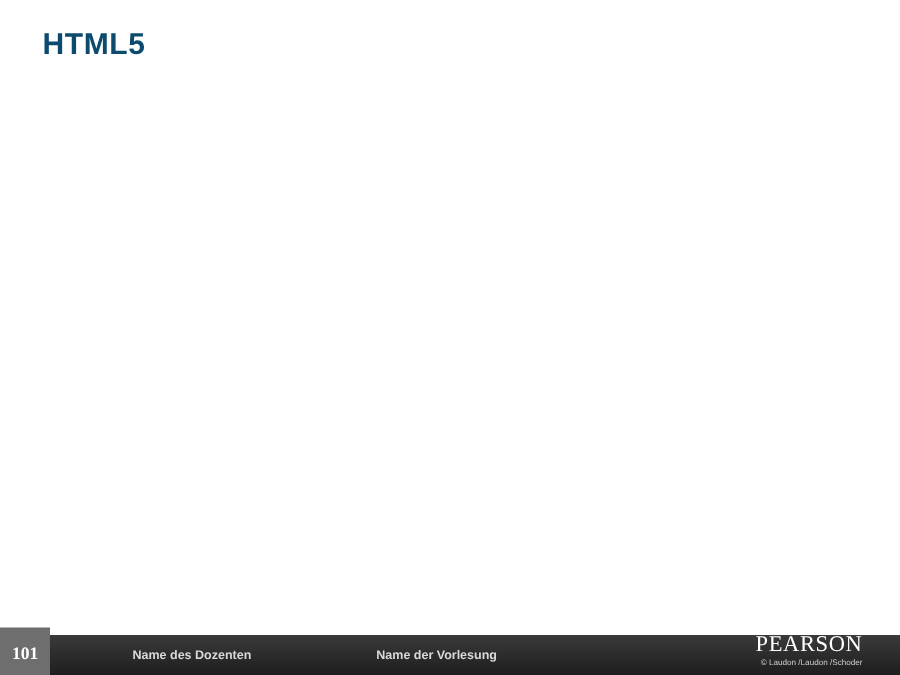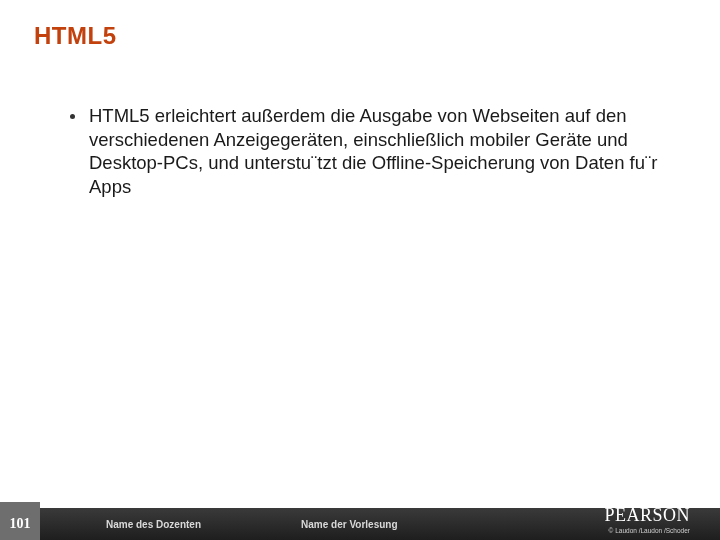--- a/index.html
+++ b/index.html
@@ -9,21 +9,21 @@
     height: 540px;
     position: relative;
     background: #fff;
   }
   .title {
     position: absolute;
     top: 22px;
     left: 34px;
     font-size: 24px;
     font-weight: 700;
-    color: #c2410c;
+    color: #0c4a6e;
     letter-spacing: 0.5px;
   }
   .body {
     position: absolute;
     top: 104px;
     left: 70px;
     right: 34px;
   }
   .bullet-row {
     display: flex;
@@ -95,24 +95,20 @@
   }
 </style>
 </head>
 <body>
 
 <div class="slide">
 
   <div class="title">HTML5</div>
 
   <div class="body">
-    <div class="bullet-row">
-      <div class="bullet-dot"></div>
-      <div class="bullet-text">HTML5 erleichtert außerdem die Ausgabe von Webseiten auf den verschiedenen Anzeigegeräten, einschließlich mobiler Geräte und Desktop-PCs, und unterstu¨tzt die Offline-Speicherung von Daten fu¨r Apps</div>
-    </div>
   </div>
 
   <div class="footer">
     <div class="page-badge">101</div>
     <div class="footer-text">Name des Dozenten</div>
     <div class="footer-text lecture">Name der Vorlesung</div>
     <div class="brand">
       <div class="brand-name">PEARSON</div>
       <div class="brand-sub">© Laudon /Laudon /Schoder</div>
     </div>

